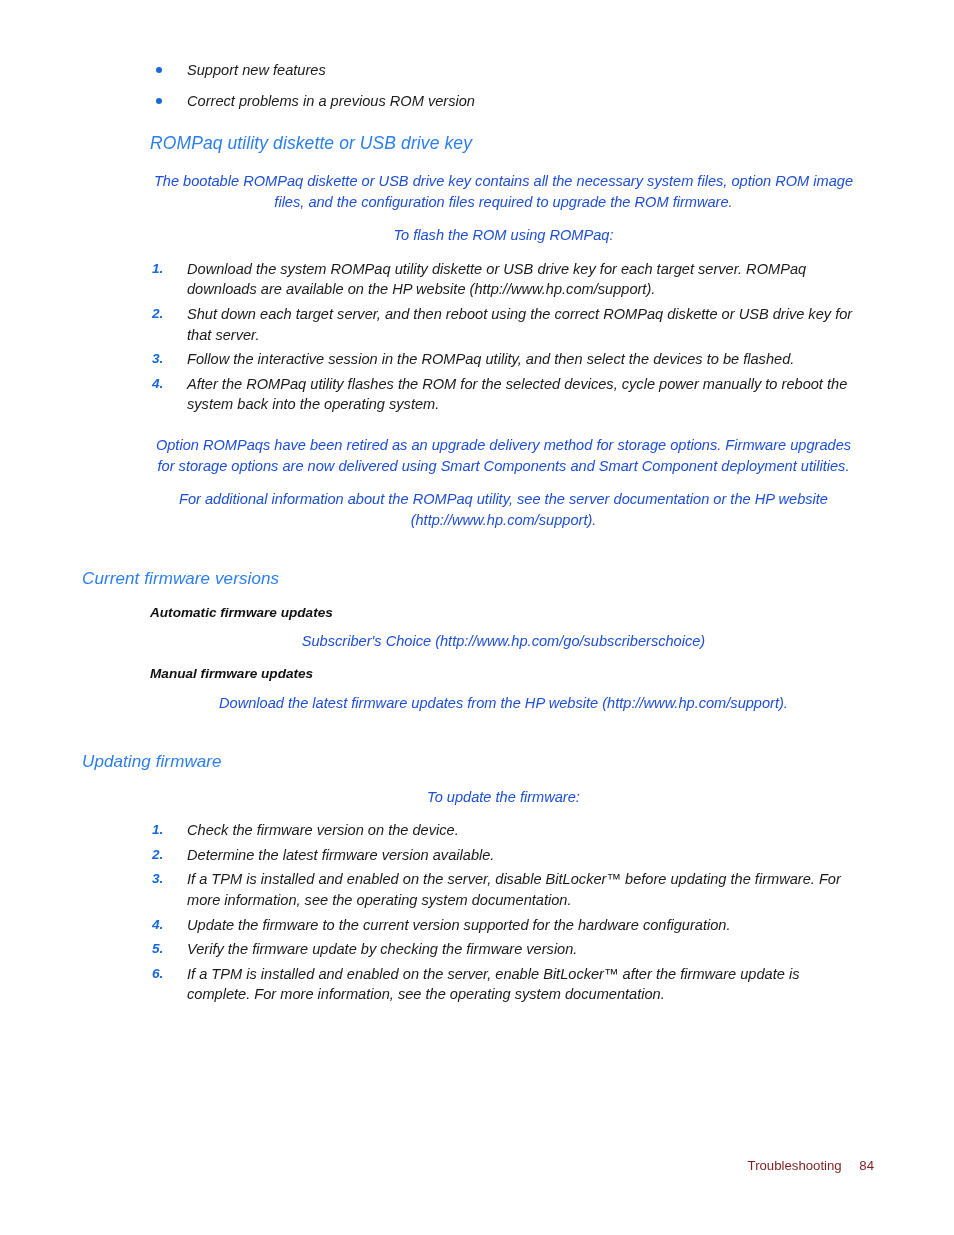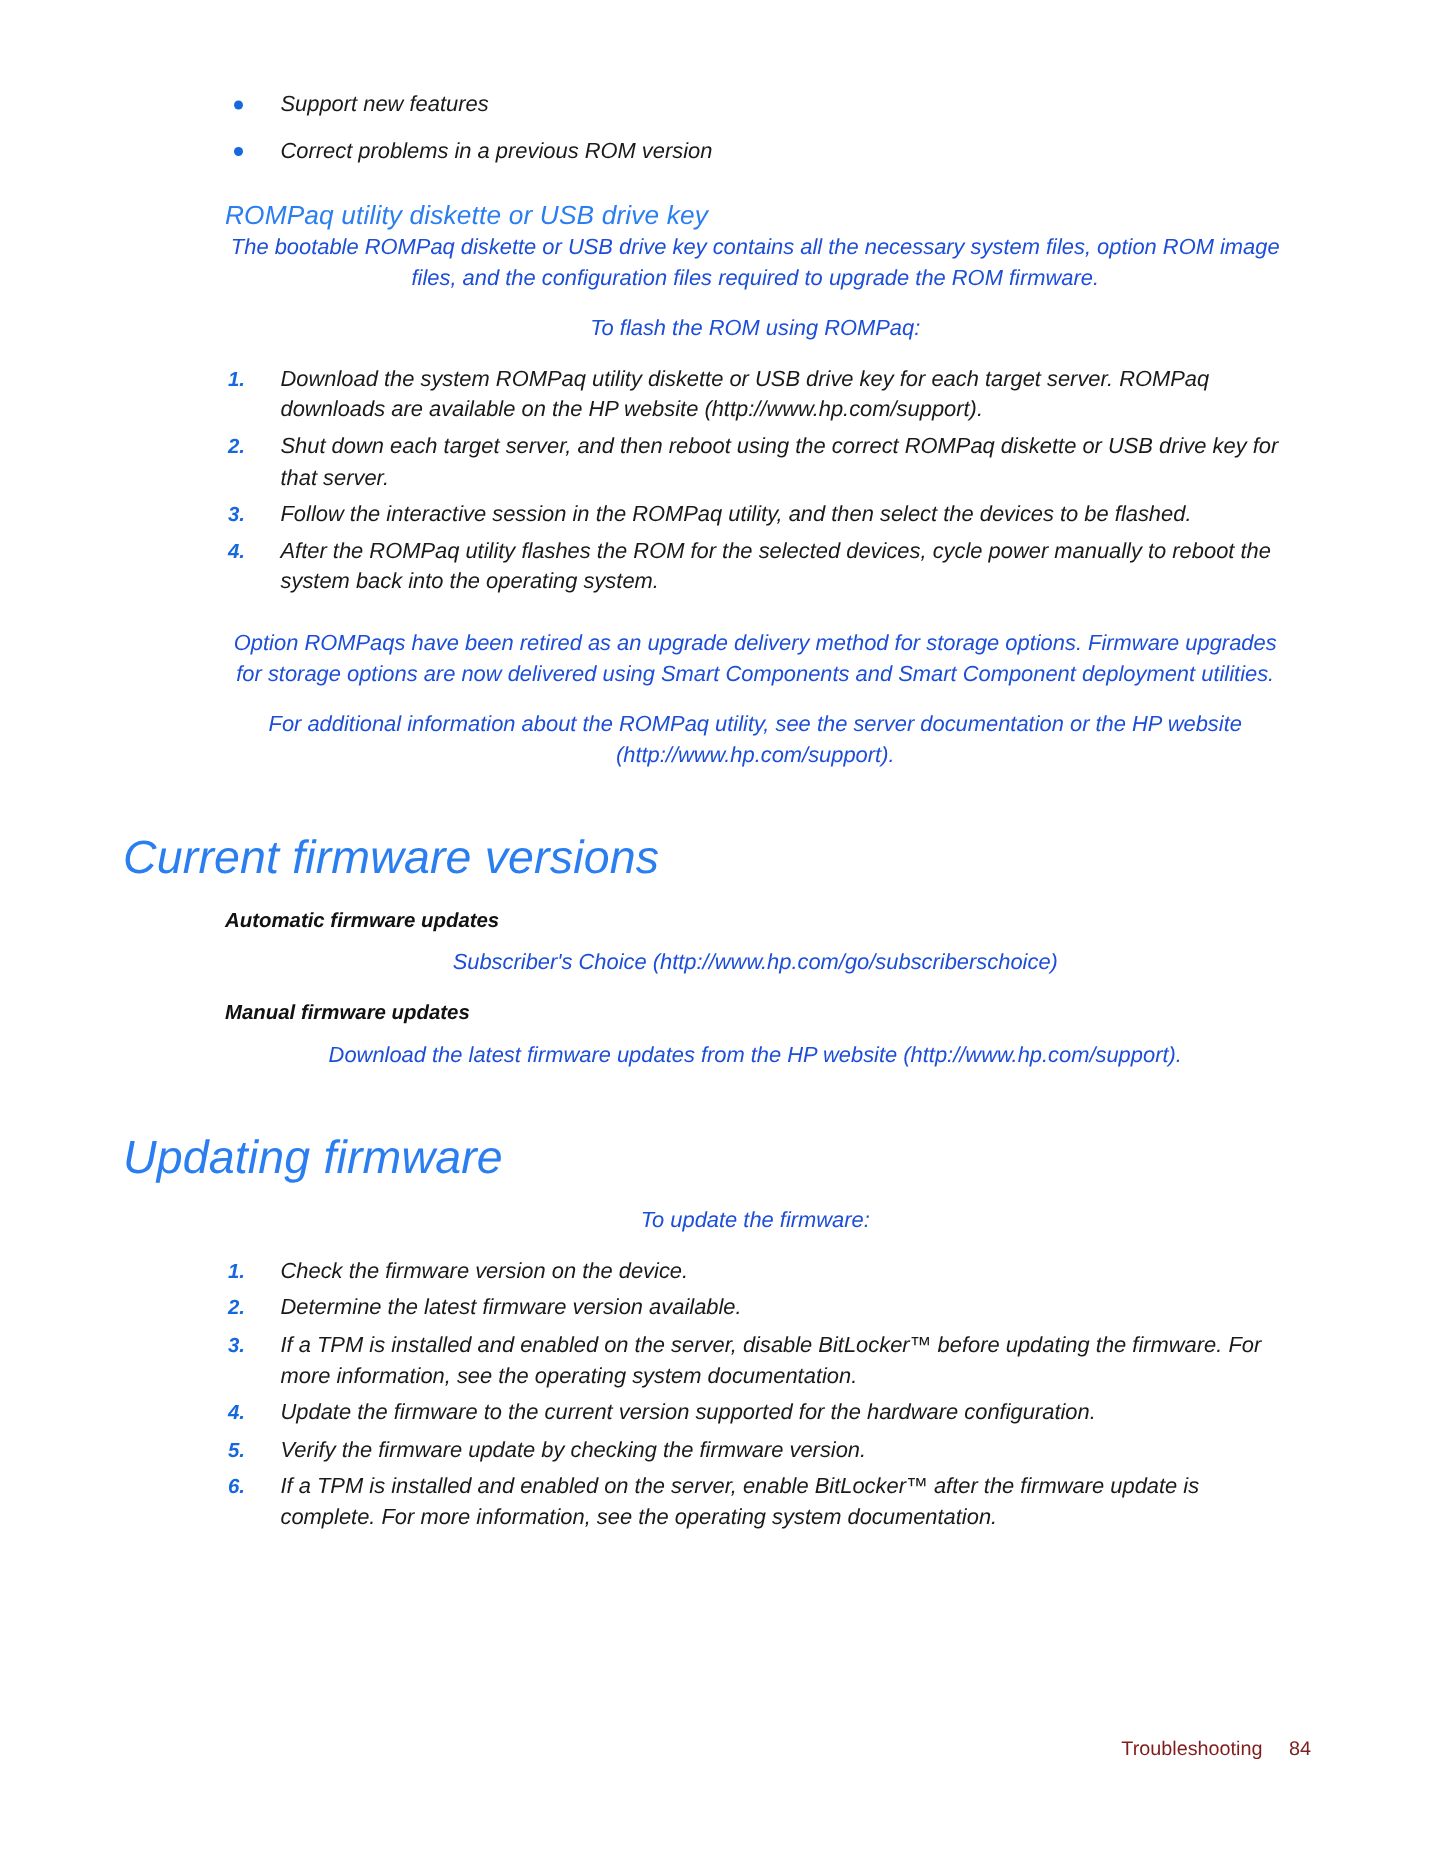--- a/index.html
+++ b/index.html
@@ -22,32 +22,32 @@
     width: 954px;
     height: 1235px;
     box-sizing: border-box;
     padding: 60px 97px 0 82px;
     font-style: italic;
   }
 
   
   h1.section-title {
     color: #2a7ef0;
-    font-size: 31px;
+    font-size: 17px;
     font-weight: normal;
     line-height: 1.2;
     margin: 0 0 14px 0;
     letter-spacing: 0.1px;
   }
   h2.sub-title {
     color: #2a7ef0;
     font-size: 17.5px;
     font-weight: normal;
     line-height: 1.25;
-    margin: 0 0 0 0;
+    margin: 0 0 16px 0;
     padding-left: 68px;
     letter-spacing: 0.1px;
   }
   h3.bold-title {
     color: #111111;
     font-size: 13.6px;
     font-weight: bold;
     line-height: 1.3;
     margin: 0 0 10px 0;
     padding-left: 68px;

